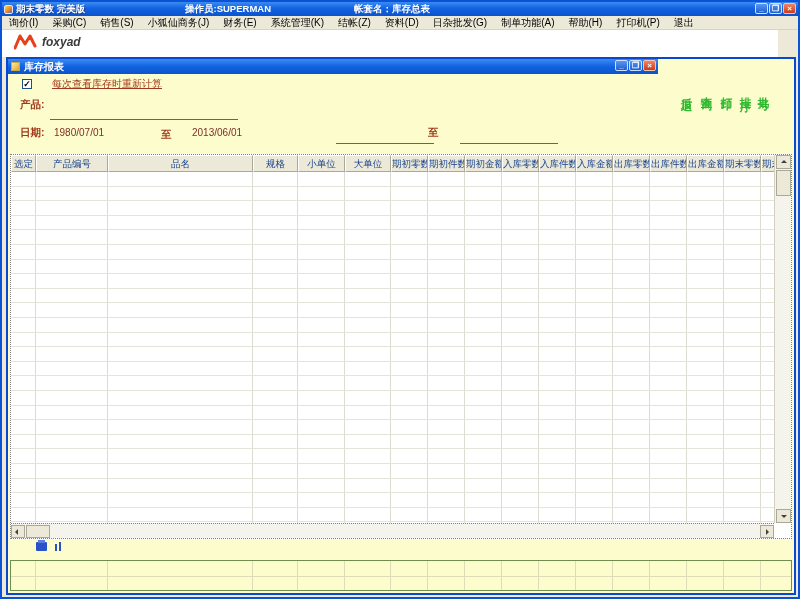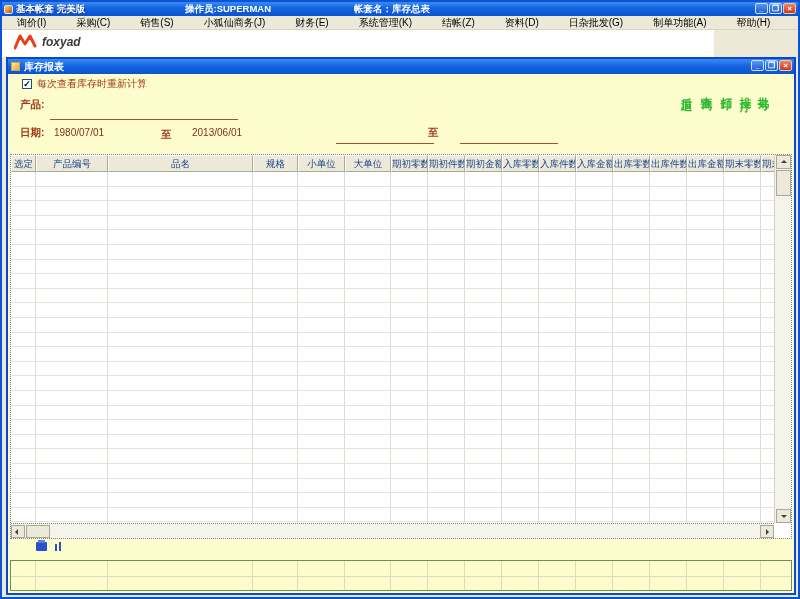--- a/index.html
+++ b/index.html
@@ -16,44 +16,44 @@
   .tb-operator { position:absolute; left:183px; }
   .tb-account { position:absolute; left:352px; }
   .winbtns { position:absolute; right:2px; top:1px; display:flex; gap:1px; }
   .wb { width:13px; height:11px; border-radius:2px; font-size:8px; line-height:9px; text-align:center;
     color:#fff; border:1px solid #cfe0ff; background:linear-gradient(180deg,#5a96f2,#1d5fd0); cursor:default; }
   .wb.close { background:linear-gradient(180deg,#ef8568,#c93a17); border-color:#f4c4b0; }
 
   
   .menubar { position:absolute; left:0; top:14px; width:796px; height:14px; background:#ece9d8;
     display:flex; align-items:center; font-size:10px; color:#000; border-bottom:1px solid #d8d4c4; }
-  .menu-item { padding:0 15px; white-space:nowrap; line-height:13px; }
-
-  
-  .banner { position:absolute; left:0; top:28px; width:712px; height:27px; background:#ffffff; }
+  .menu-item { padding:0 7px; white-space:nowrap; line-height:13px; }
+
+  
+  .banner { position:absolute; left:0; top:28px; width:776px; height:27px; background:#ffffff; }
   .logo { position:absolute; left:12px; top:4px; display:flex; align-items:center; }
   .logo-text { font-style:italic; font-weight:bold; font-size:12px; color:#3a3a3a; margin-left:2px; }
   .slogan { position:absolute; left:75px; top:8px; font-size:11.5px; color:#222; letter-spacing:2px; }
 
   
   .rwindow { position:absolute; left:4px; top:55px; width:790px; height:538px;
     border:2px solid #0a47cf; background:#fdfccd; }
-  .rtitle { position:absolute; left:0; top:0; width:786px; height:15px;
+  .rtitle { position:absolute; left:0; top:0; width:650px; height:15px;
     background:linear-gradient(180deg,#3b8bf5 0%,#1263e0 50%,#0b53cf 100%);
     display:flex; align-items:center; color:#fff; font-size:10px; font-weight:bold; }
   .rico { width:9px; height:9px; margin:0 4px 0 3px; border:1px solid #caa94a;
     background:linear-gradient(135deg,#ffe9a8,#e0a92c); }
   .rwinbtns { position:absolute; right:2px; top:1px; display:flex; gap:1px; }
   .rcontent { position:absolute; left:0; top:15px; width:786px; height:519px; background:#fdfccd; }
 
   
   .chkrow { position:absolute; left:14px; top:3px; display:flex; align-items:center; }
   .chkbox { width:10px; height:10px; background:#fff; border:1px solid #1c5180; font-size:9px;
     line-height:9px; text-align:center; color:#000; font-weight:bold; }
-  .chklabel { margin-left:5px; font-size:10px; color:#a0391c; }
+  .chklabel { margin-left:20px; font-size:10px; color:#a0391c;text-decoration:underline; }
   .flabel { position:absolute; font-size:10.5px; color:#a0391c; font-weight:bold; }
   .fval { position:absolute; font-size:10px; color:#7a3020; }
   .uline { position:absolute; border-bottom:1px solid #a0522d; height:1px; }
   .report-title { position:absolute; left:320px; top:8px; width:170px; text-align:center;
     font-family:"DejaVu Serif", serif; font-style:italic; font-weight:bold; font-size:21px;
     color:#2eb82e; letter-spacing:5px; }
   .tolabel { font-size:10.5px; color:#a0391c; font-weight:bold; position:absolute; }
   .sidebtn { position:absolute; top:14px; writing-mode:vertical-rl; text-orientation:upright;
     color:#2eb82e; font-weight:bold; font-size:11.5px; line-height:1; letter-spacing:2px; cursor:default; }
 
@@ -88,21 +88,21 @@
   .fgv { position:absolute; top:0; bottom:0; width:1px; background:#dedcb8; }
   .fgh { position:absolute; left:0; right:0; top:15px; height:1px; background:#dedcb8; }
 </style>
 </head>
 <body>
 
 <div class="app">
 
   <div class="titlebar">
     <span class="app-icon"></span>
-    <span class="tb-title">基本帐套 完美版</span>
+    <span class="tb-title">期末零数 完美版</span>
     <span class="tb-operator">操作员:SUPERMAN</span>
     <span class="tb-account">帐套名：库存总表</span>
     <span class="winbtns">
       <span class="wb">_</span>
       <span class="wb">❐</span>
       <span class="wb close">×</span>
     </span>
   </div>
 
   <div class="menubar">

